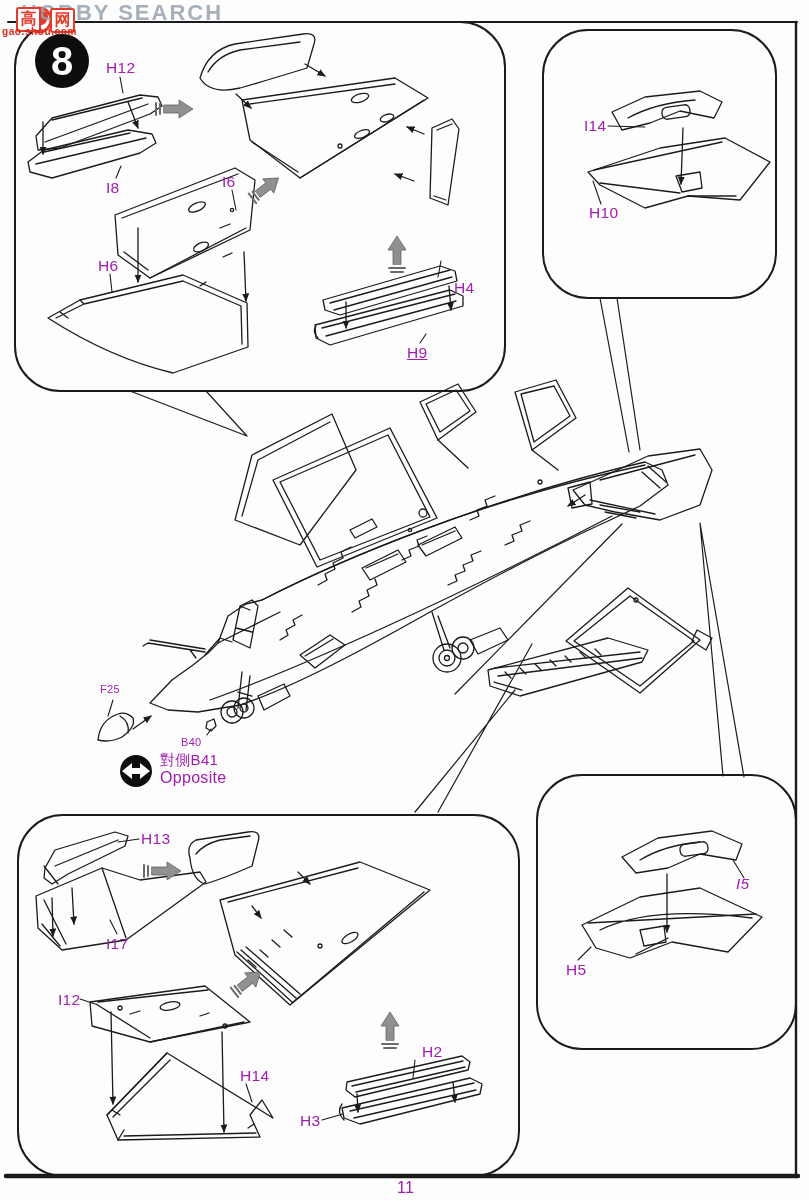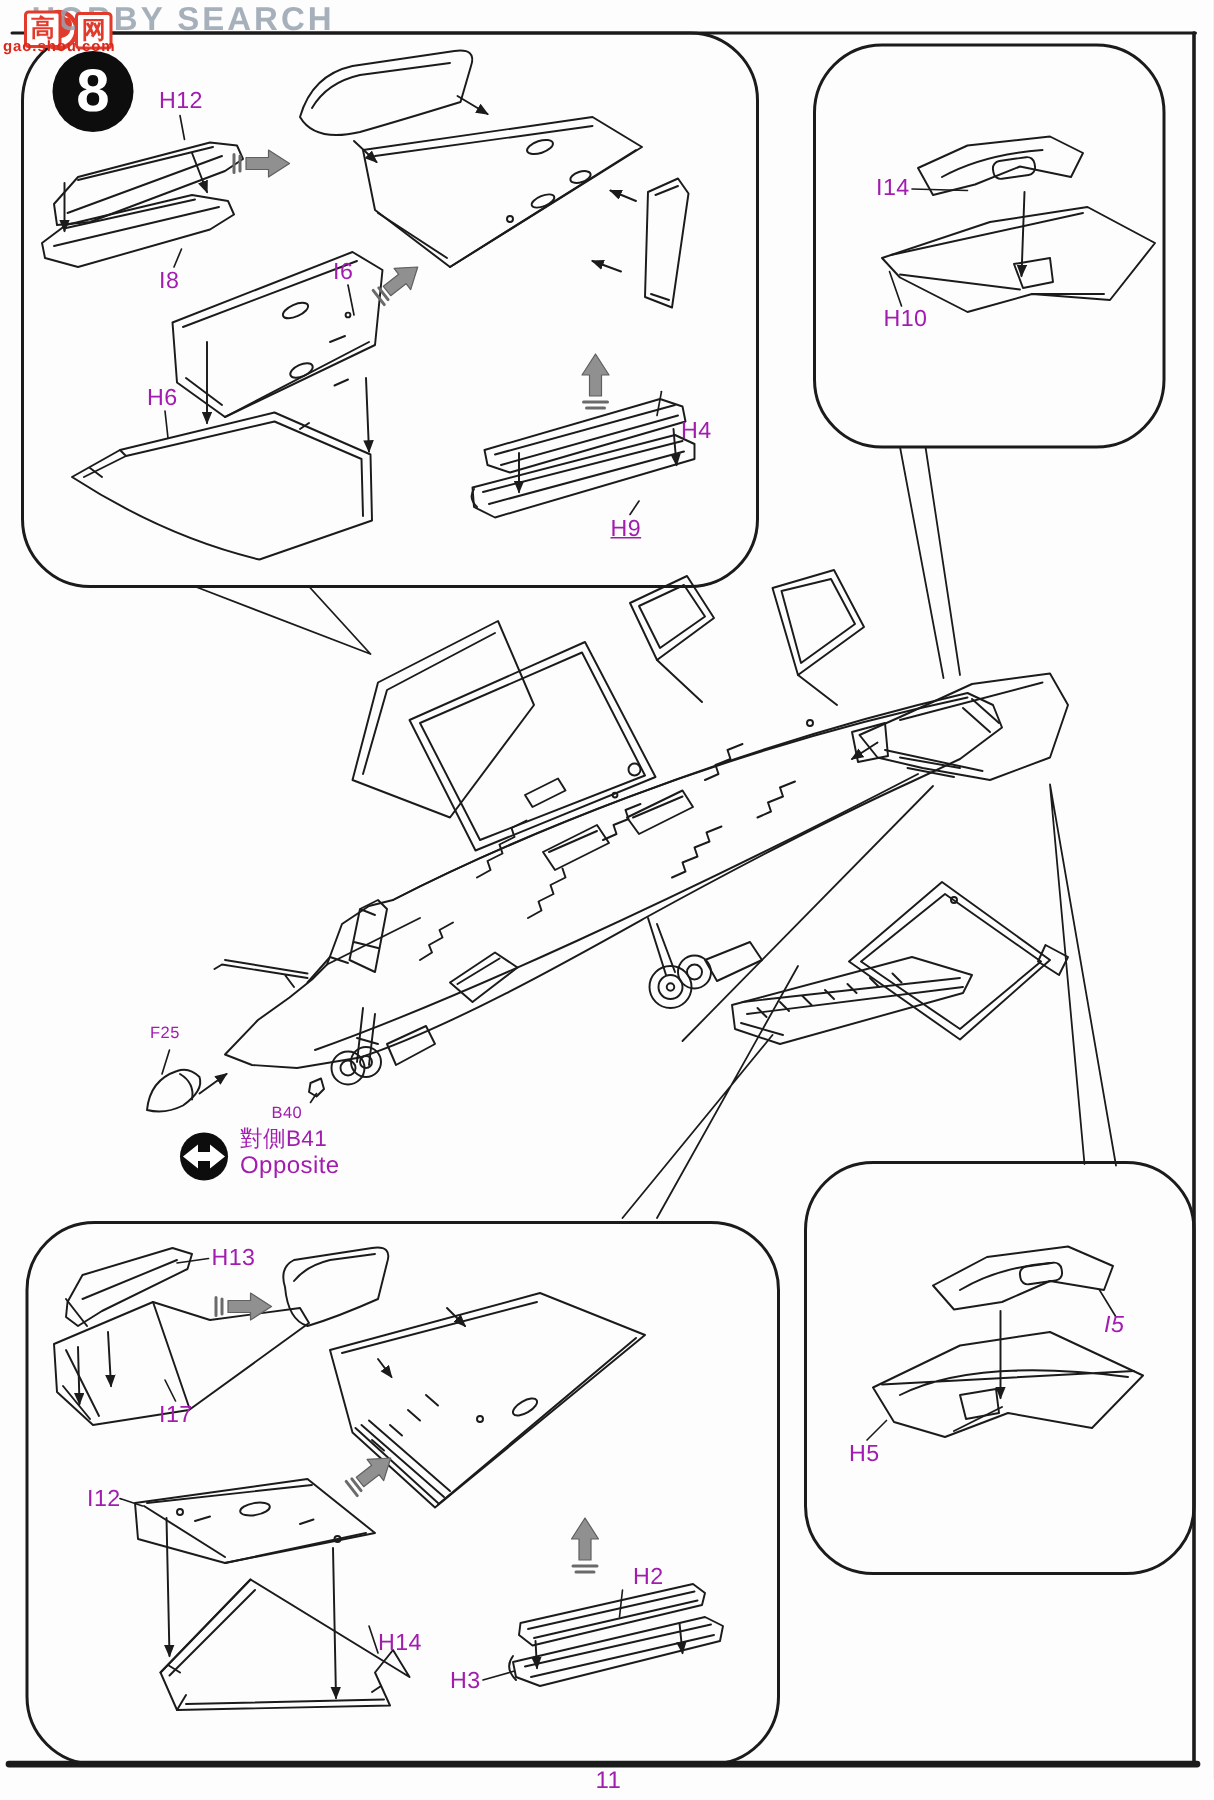--- a/index.html
+++ b/index.html
@@ -393,21 +393,21 @@
 <div class="lbl" style="left:589px;top:205px;">H10</div>
 
 <div class="lbl big" style="left:100px;top:684px;">F25</div>
 <div class="lbl big" style="left:181px;top:737px;">B40</div>
 <div class="lbl cjk" style="left:160px;top:752px;">對側B41</div>
 <div class="lbl opp" style="left:160px;top:770px;">Opposite</div>
 
 <div class="lbl" style="left:141px;top:831px;">H13</div>
 <div class="lbl" style="left:106px;top:936px;">I17</div>
 <div class="lbl" style="left:58px;top:992px;">I12</div>
-<div class="lbl" style="left:252px;top:1068px;margin-top:20px;">H14</div>
+<div class="lbl" style="left:240px;top:1068px;">H14</div>
 <div class="lbl" style="left:406px;top:1044px;margin-left:16px;">H2</div>
 <div class="lbl" style="left:300px;top:1113px;">H3</div>
 
 <div class="lbl" style="left:736px;top:876px;font-style:italic;">I5</div>
 <div class="lbl" style="left:566px;top:962px;">H5</div>
 
 <div class="lbl pagenum" style="left:397px;top:1180px;">11</div>
 
 </div>
 

